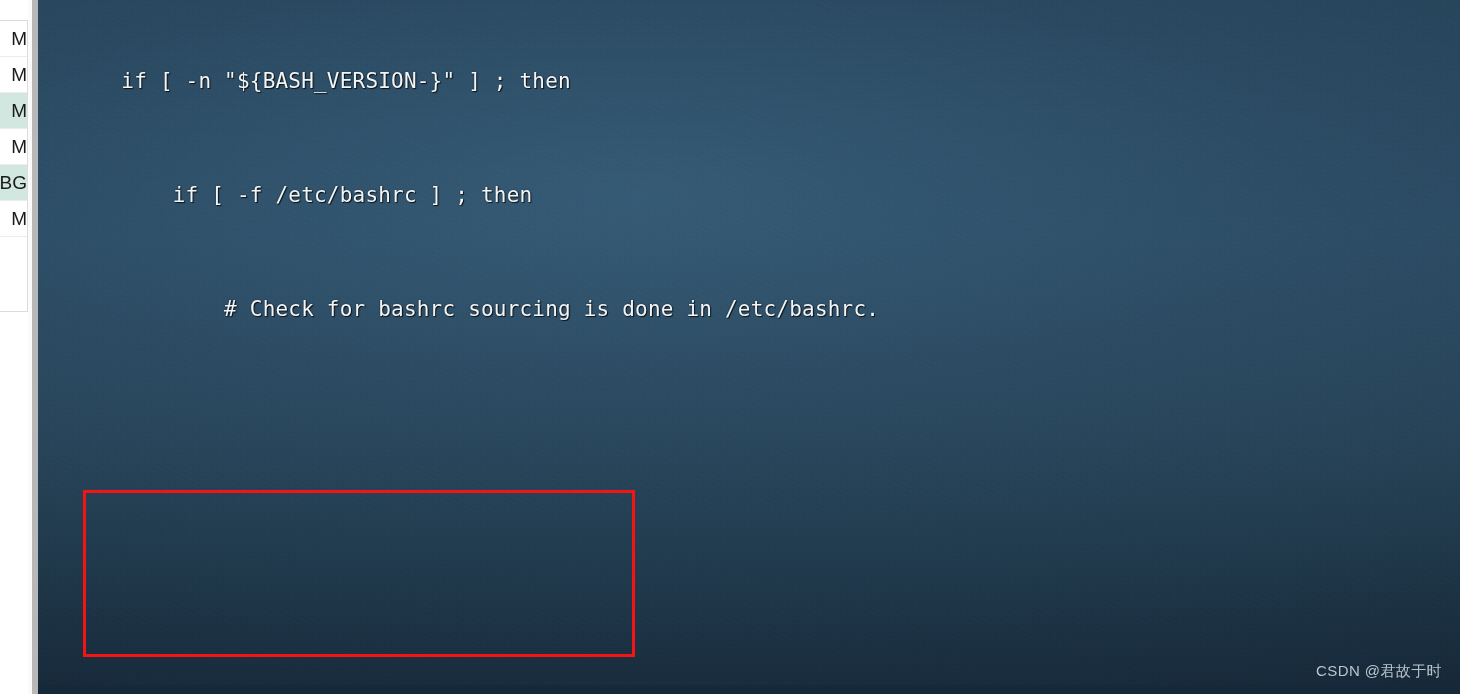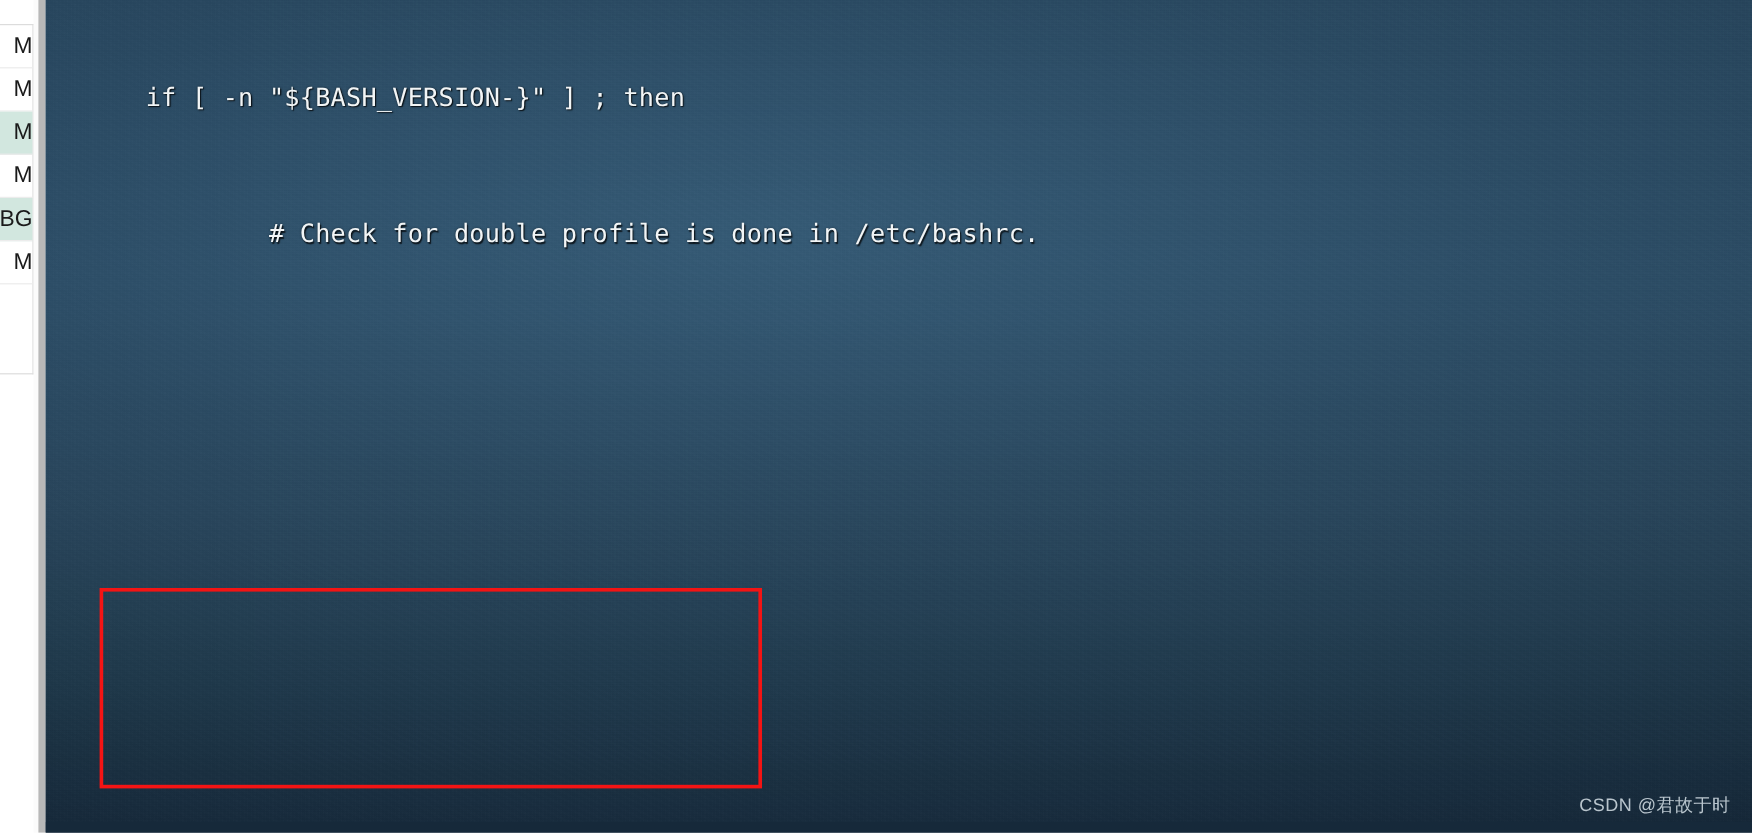--- a/index.html
+++ b/index.html
@@ -177,21 +177,22 @@
   </div>
 
   <div class="panel-gutter"></div>
   <div class="panel-edge"></div>
 
   <div class="terminal">
     <div class="noise"></div>
 
     <div class="code">
       <span class="ln">    if [ -n "${BASH_VERSION-}" ] ; then</span>
-      <span class="ln">            # Check for double profile is done in /etc/bashrc.</span>
+      <span class="ln">        if [ -f /etc/bashrc ] ; then</span>
+      <span class="ln">            # Check for bashrc sourcing is done in /etc/bashrc.</span>
       
       
       
       
       
       
       
       
       
       

